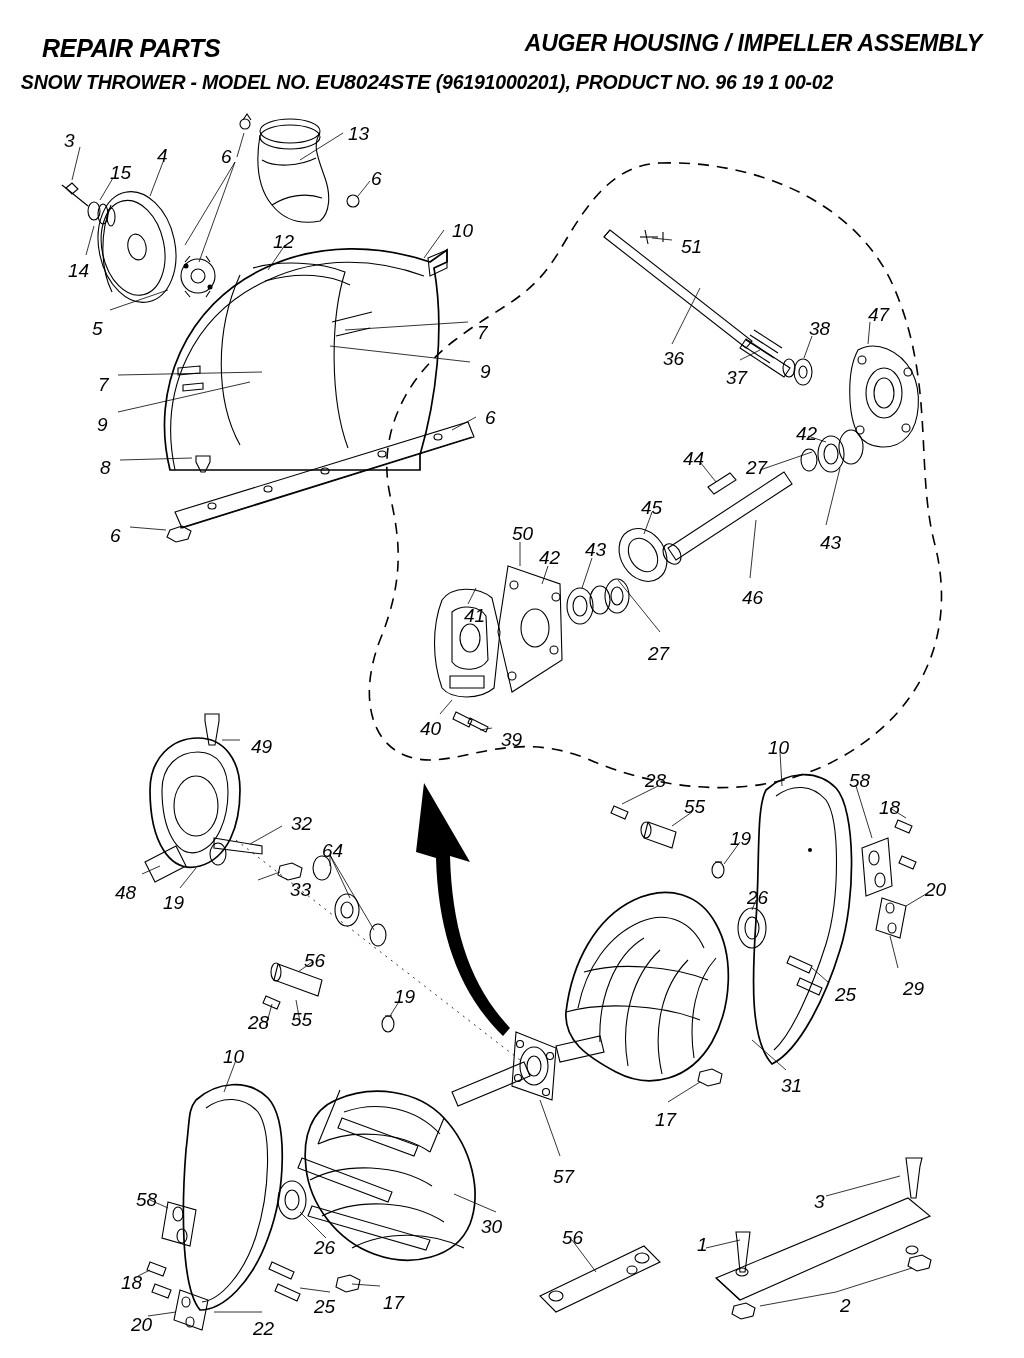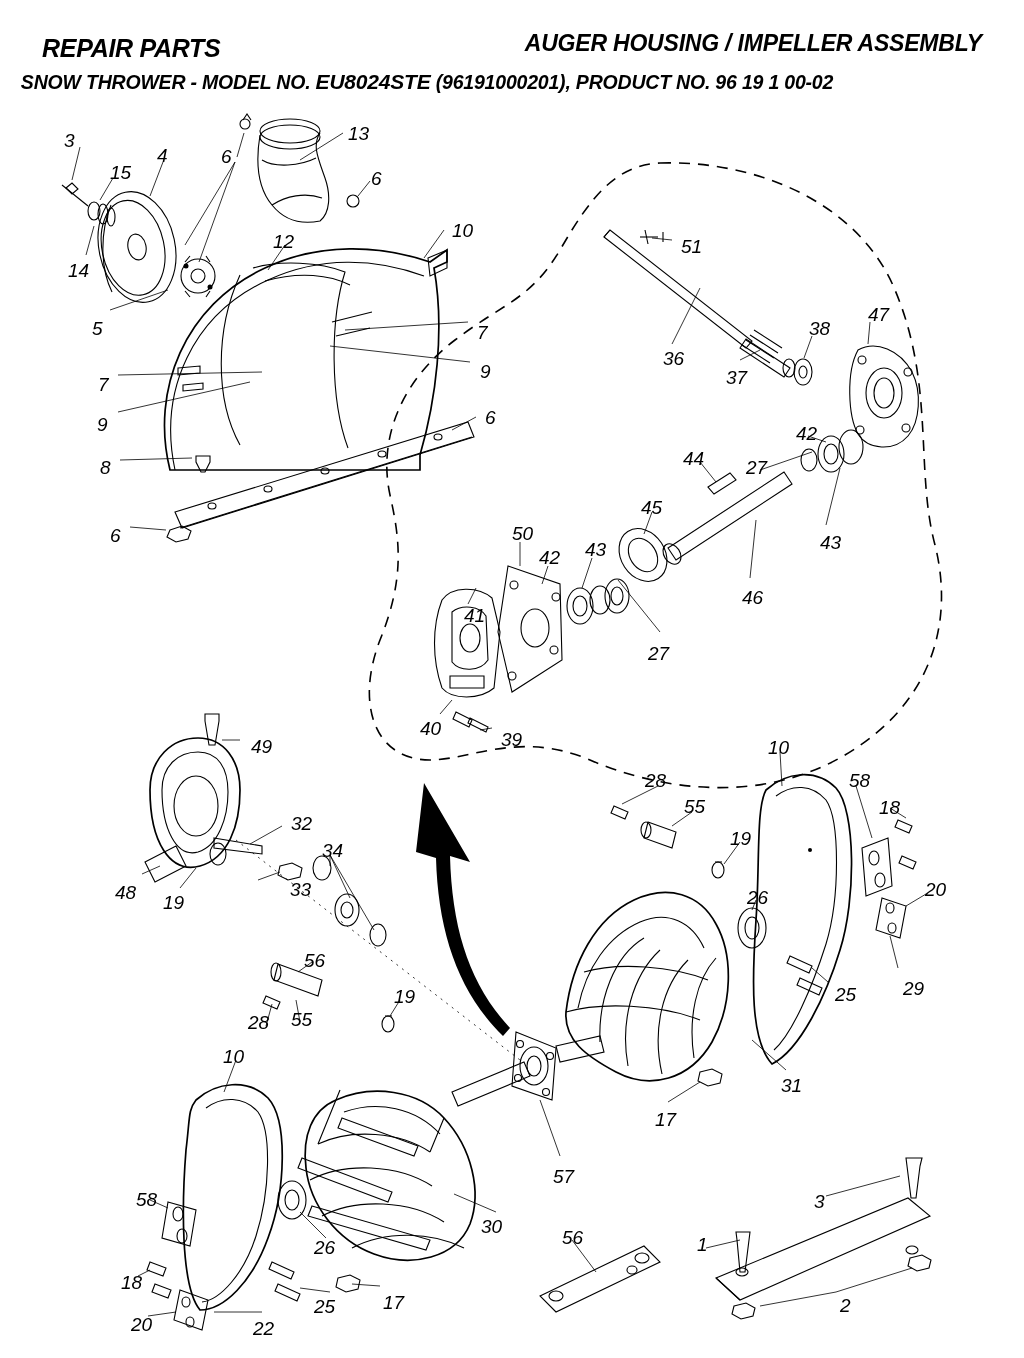--- a/index.html
+++ b/index.html
@@ -496,21 +496,21 @@
   <div class="callout" style="left:420px; top:719px;">40</div>
   <div class="callout" style="left:501px; top:730px;">39</div>
   <div class="callout" style="left:251px; top:737px;">49</div>
   <div class="callout" style="left:645px; top:771px;">28</div>
   <div class="callout" style="left:768px; top:738px;">10</div>
   <div class="callout" style="left:849px; top:771px;">58</div>
   <div class="callout" style="left:879px; top:798px;">18</div>
   <div class="callout" style="left:684px; top:797px;">55</div>
   <div class="callout" style="left:730px; top:829px;">19</div>
   <div class="callout" style="left:291px; top:814px;">32</div>
-  <div class="callout" style="left:322px; top:841px;">34</div>
+  <div class="callout" style="left:322px; top:841px;">64</div>
   <div class="callout" style="left:925px; top:880px;">20</div>
   <div class="callout" style="left:115px; top:883px;">48</div>
   <div class="callout" style="left:163px; top:893px;">19</div>
   <div class="callout" style="left:243px; top:880px;margin-left:47px;">33</div>
   <div class="callout" style="left:747px; top:888px;">26</div>
   <div class="callout" style="left:903px; top:979px;">29</div>
   <div class="callout" style="left:304px; top:951px;">56</div>
   <div class="callout" style="left:835px; top:985px;">25</div>
   <div class="callout" style="left:394px; top:987px;">19</div>
   <div class="callout" style="left:248px; top:1013px;">28</div>

